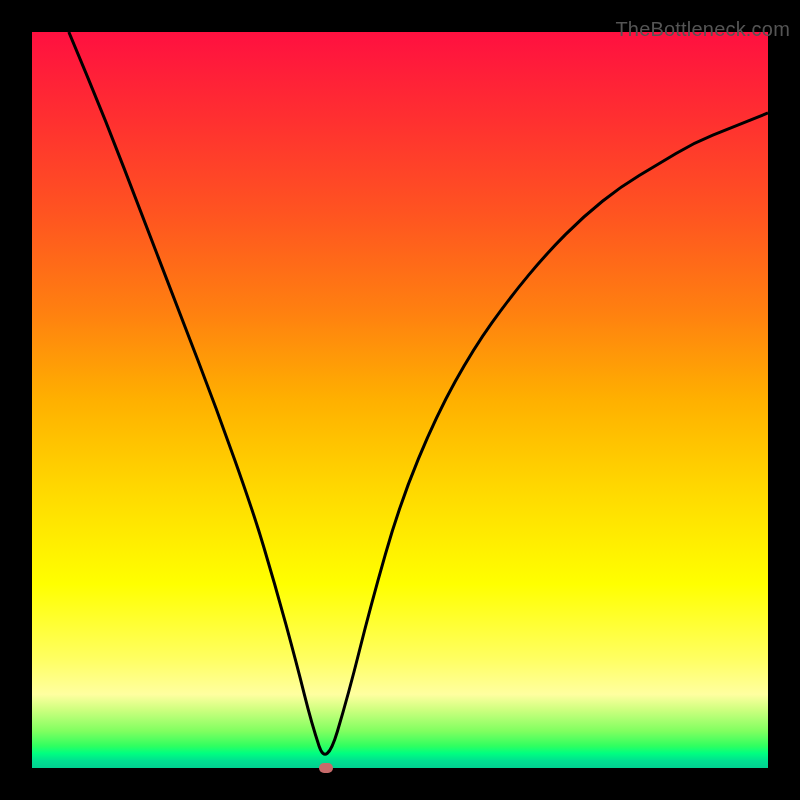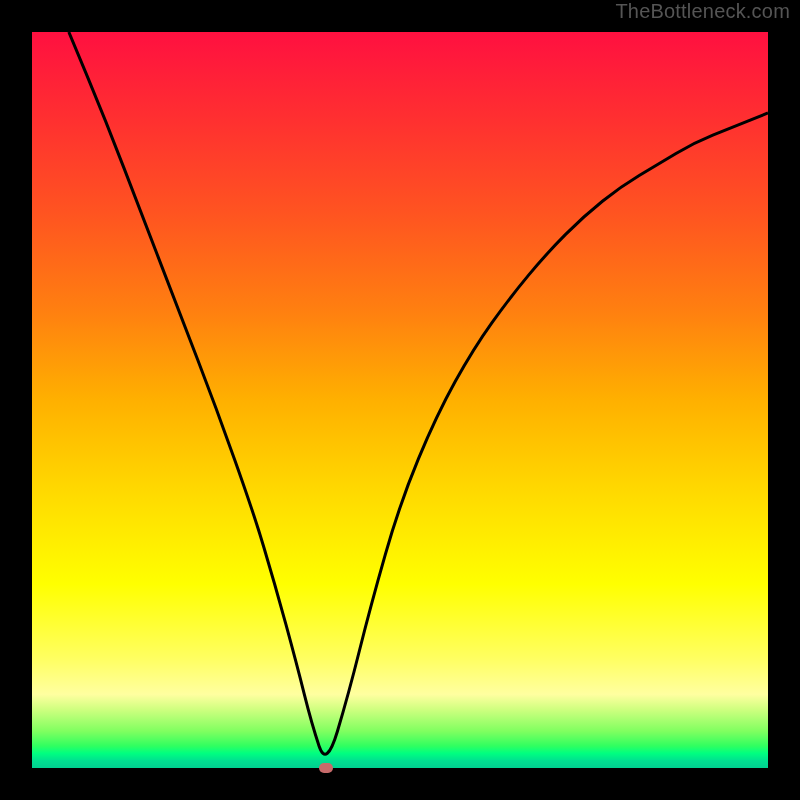--- a/index.html
+++ b/index.html
@@ -45,21 +45,21 @@
   .marker {
     position: absolute;
     width: 14px;
     height: 10px;
     background: #c76a6a;
     border-radius: 5px;
     transform: translate(-50%, -50%);
   }
   .watermark {
     position: absolute;
-    top: 0;
+    top: 18px;
     right: 10px;
     color: #555;
     font-size: 20px;
     font-weight: 500;
     letter-spacing: 0.2px;
   }
 </style>
 </head>
 <body>
 

